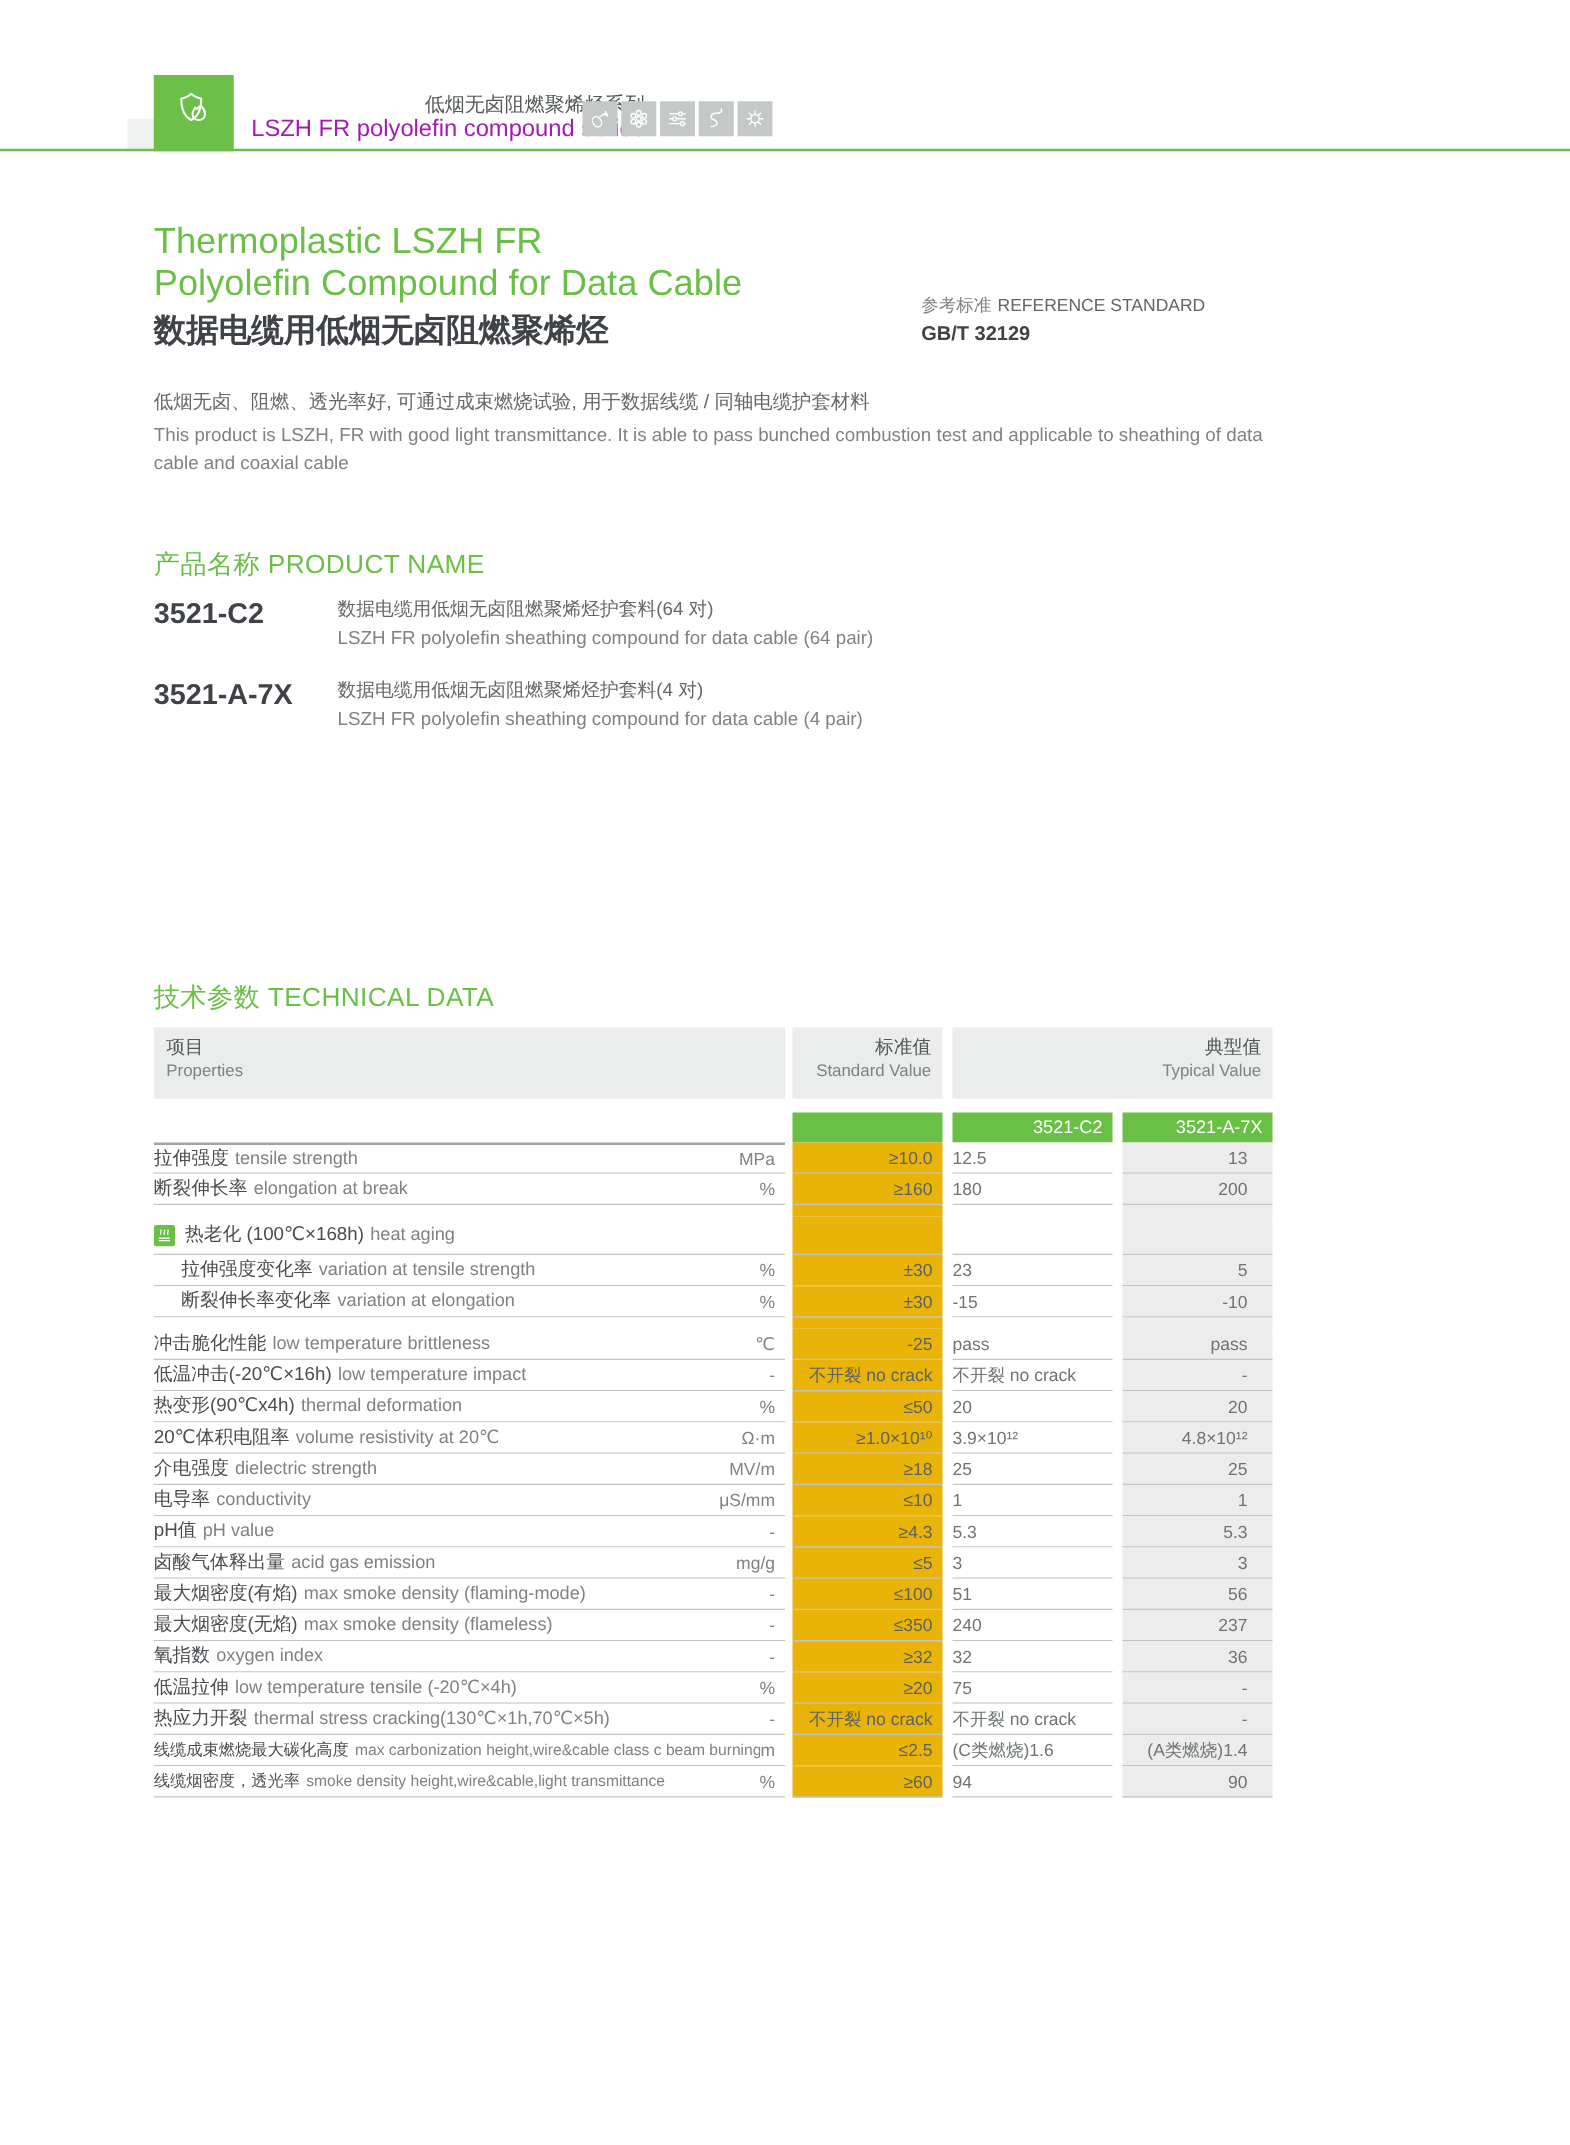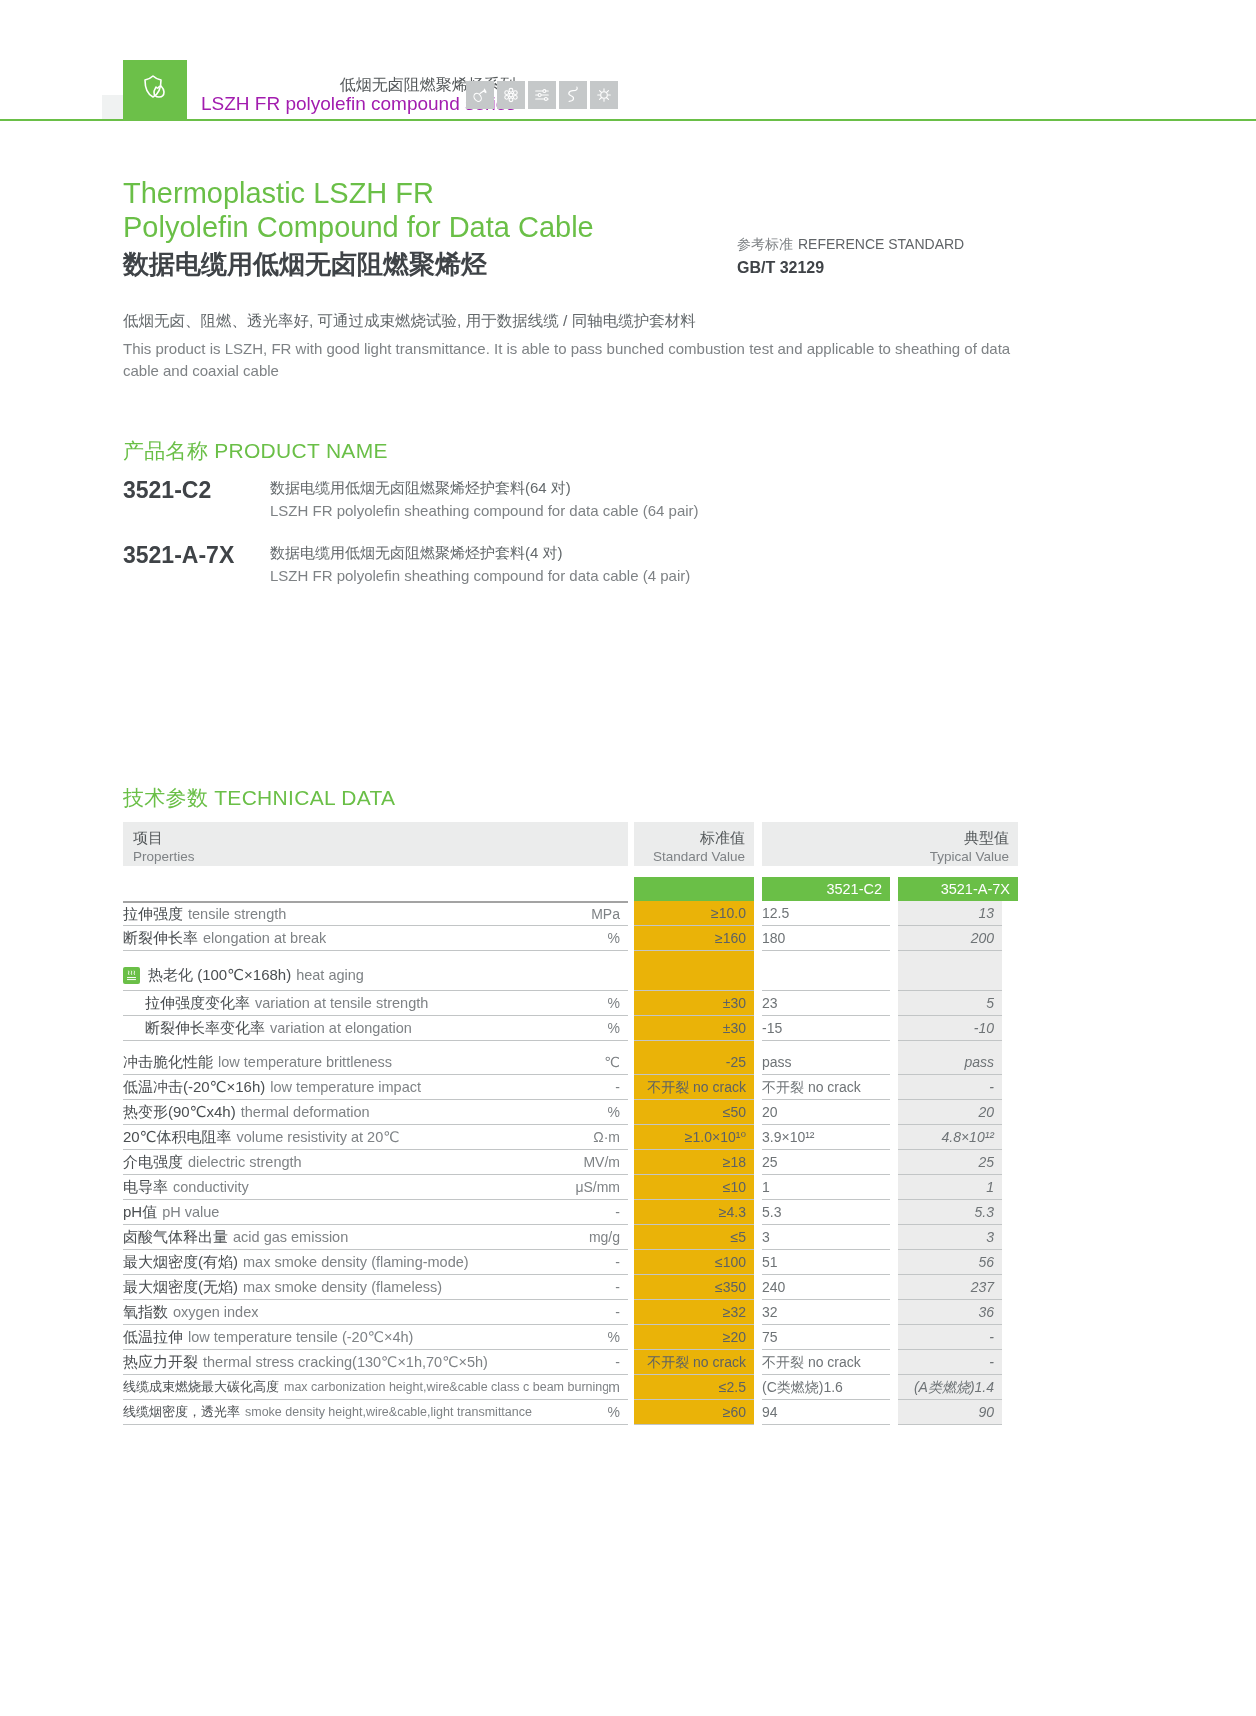--- a/index.html
+++ b/index.html
@@ -38,21 +38,21 @@
   .product{position:absolute;left:123px;display:flex;}
   .product.p1{top:477px;}
   .product.p2{top:542px;}
   .p-code{width:147px;font-size:23px;font-weight:bold;color:#3f4347;line-height:26px;}
   .p-desc-zh{font-size:15px;color:#63686b;line-height:21px;}
   .p-desc-en{font-size:15px;color:#7e8285;line-height:21px;margin-top:2px;}
 
   
   .table{position:absolute;left:123px;top:822px;width:895px;}
   .thead{display:flex;}
-  .hbox{background:#ebecec;height:44px;box-sizing:border-box;padding:6px 9px 12px 10px;}
+  .hbox{background:#ebecec;height:57px;box-sizing:border-box;padding:6px 9px 12px 10px;}
   .hbox .l1{font-size:15px;color:#54585a;line-height:20px;}
   .hbox .l2{font-size:13.5px;color:#7e8285;line-height:18px;}
   .hbox-props{width:505px;}
   .hbox-std{width:120px;margin-left:6px;text-align:right;}
   .hbox-typ{width:256px;margin-left:8px;text-align:right;}
 
   .chips{display:flex;margin-top:11px;}
   .chip{height:24px;line-height:24px;background:#6abf47;color:#fff;font-size:14.5px;
         text-align:right;box-sizing:border-box;padding-right:8px;}
   .chip-spacer{width:511px;background:transparent;}
@@ -64,21 +64,21 @@
   .cell{box-sizing:border-box;height:25px;line-height:24px;font-size:14px;
         border-bottom:1px solid #c2c5c6;}
   .cell-label{width:505px;display:flex;justify-content:space-between;align-items:center;
         padding-right:8px;background:#fff;}
   .lbl{white-space:nowrap;overflow:hidden;display:flex;align-items:center;}
   .lbl .zh{font-size:15px;color:#4a4e51;}
   .lbl .en{font-size:14.5px;color:#7e8285;margin-left:5px;}
   .unit{font-size:14px;color:#7e8285;flex:none;}
   .cell-std{width:120px;margin-left:6px;background:#eab308;text-align:right;padding-right:8px;color:#5d6265;}
   .cell-c2{width:128px;margin-left:8px;background:#fff;text-align:left;padding-right:8px;color:#6e7376;}
-  .cell-a7x{width:104px;margin-left:8px;background:#ececec;text-align:right;padding-right:8px;color:#6e7376;font-style:italic;}
+  .cell-a7x{width:120px;margin-left:8px;background:#ececec;text-align:right;padding-right:20px;color:#6e7376;}
 
   .trow:first-child .cell-label{border-top:2px solid #a3a3a3;}
   .trow.row-group .cell{height:31px;line-height:30px;}
   .trow.row-spacer .cell{height:9px;border-bottom:none;}
   .trow.indent .lbl{padding-left:22px;}
   .trow.row-small .lbl .zh{font-size:13px;}
   .trow.row-small .lbl .en{font-size:12.5px;}
   .heat-icon{display:inline-flex;width:17px;height:17px;background:#6abf47;border-radius:2px;
         align-items:center;justify-content:center;margin-right:8px;flex:none;}
 </style>

